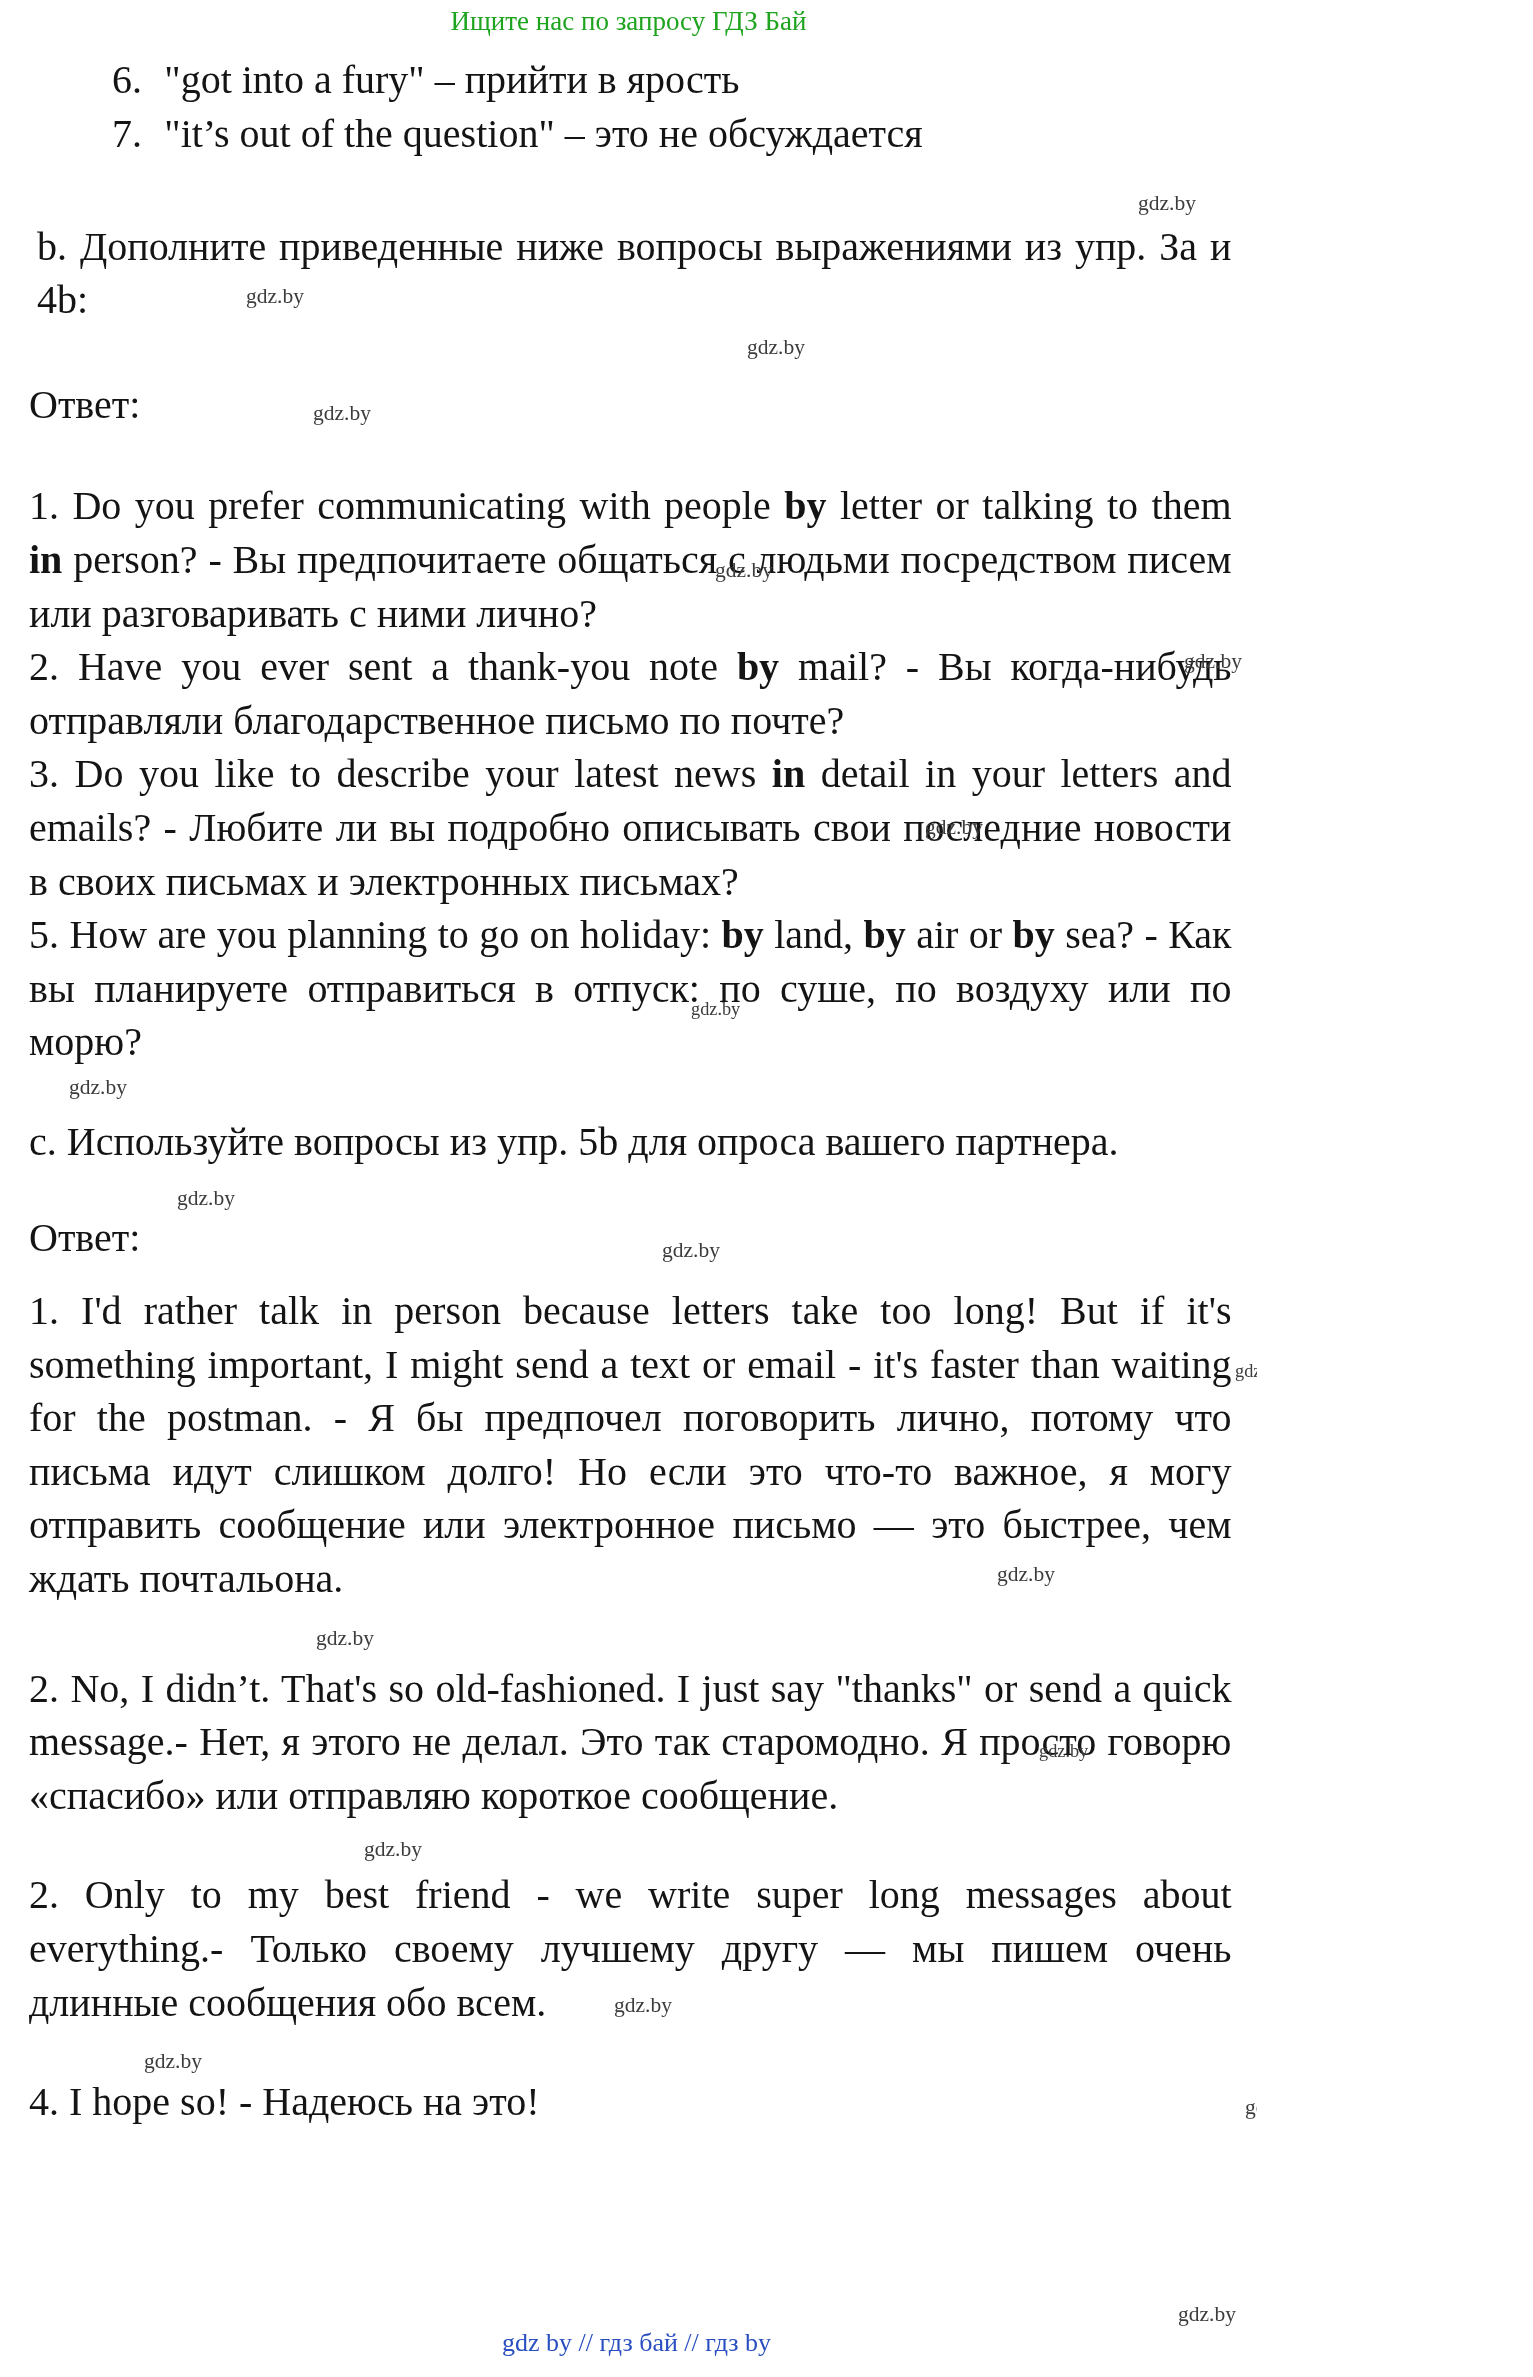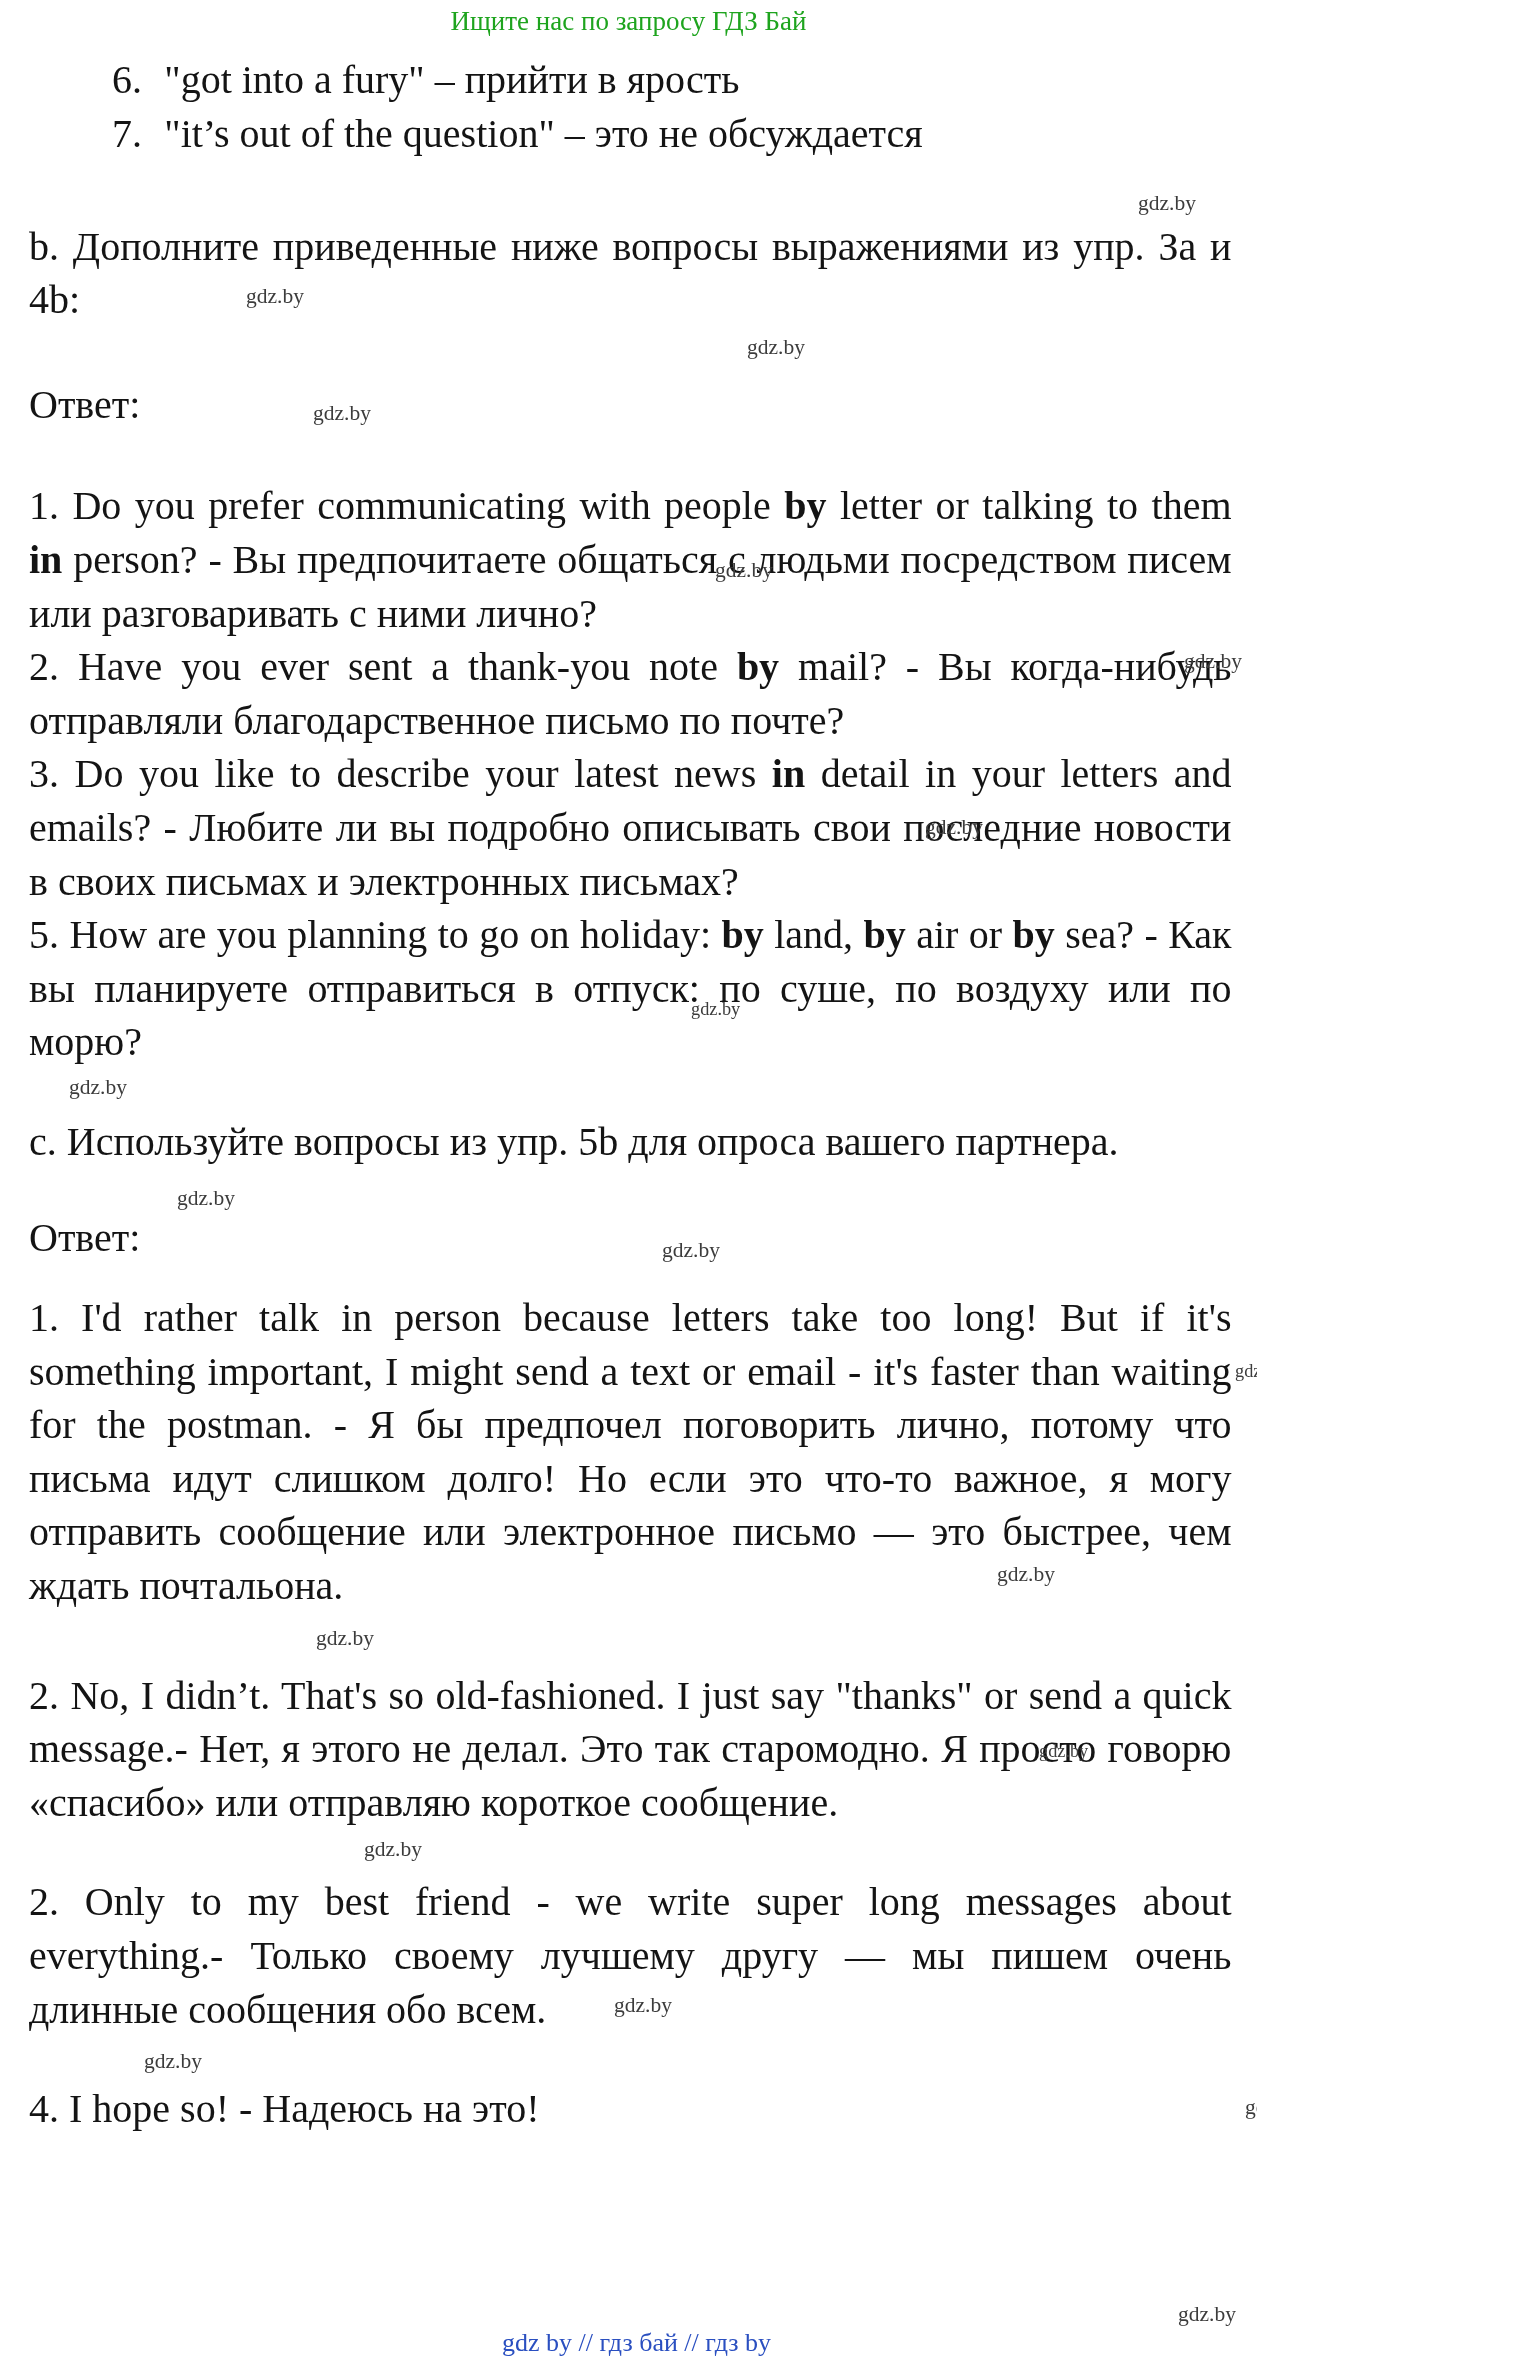--- a/index.html
+++ b/index.html
@@ -30,27 +30,27 @@
     color:var(--banner-green);
   }
   .content{
     padding:0 25.5px 0 29px;
     font-size:40px;
     line-height:1.34;
   }
   .para{ text-align:justify; }
   .vocab{ margin-top:16px; padding-left:83px; }
   .vocab-item{ display:flex; gap:22.3px; }
-  .heading-b{ margin-top:59px; }
+  .heading-b{ margin-top:59px;margin-left:8px; }
   .answer-label{ text-align:left; }
   .al-1{ margin-top:51px; }
   .q1{ margin-top:48px; }
   .heading-c{ margin-top:46px; }
   .al-2{ margin-top:43px; }
-  .a1{ margin-top:26px; }
+  .a1{ margin-top:19px; }
   .a2{ margin-top:56px; }
   .a3{ margin-top:46px; }
   .a4{ margin-top:46px; }
   .a5{ margin-top:69px; }
   .q b, .para b{ font-weight:bold; }
   .footer{
     position:absolute;
     left:16px; right:0;
     top:2328px;
     text-align:center;

